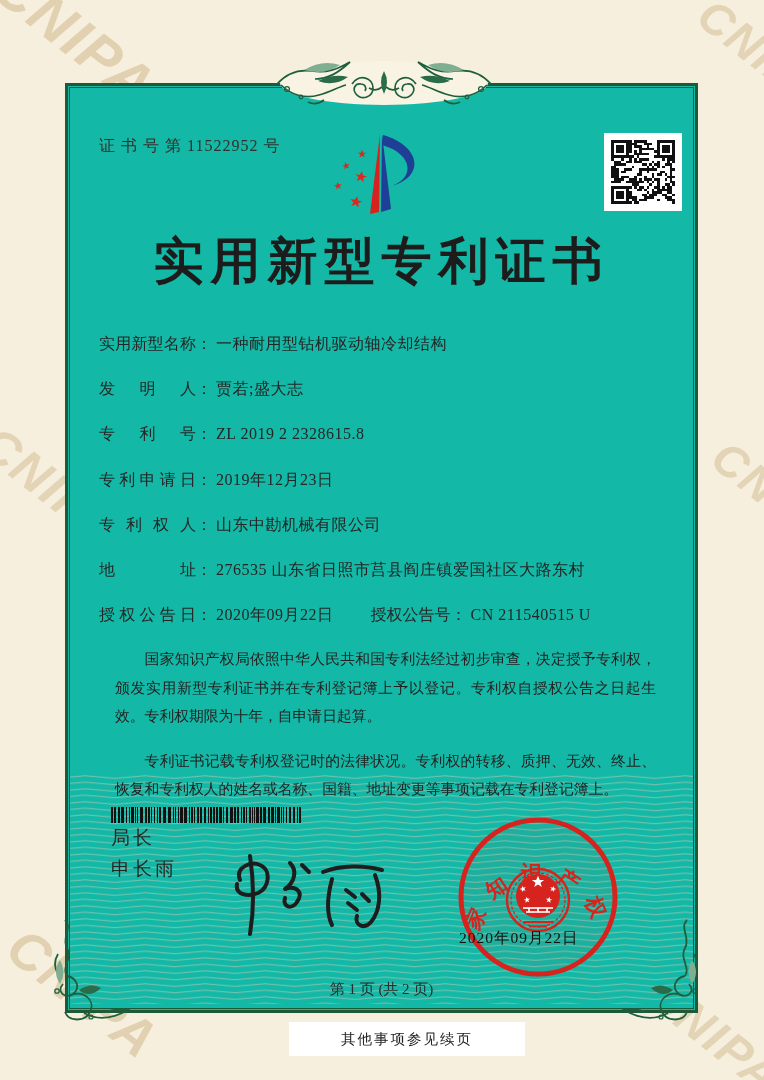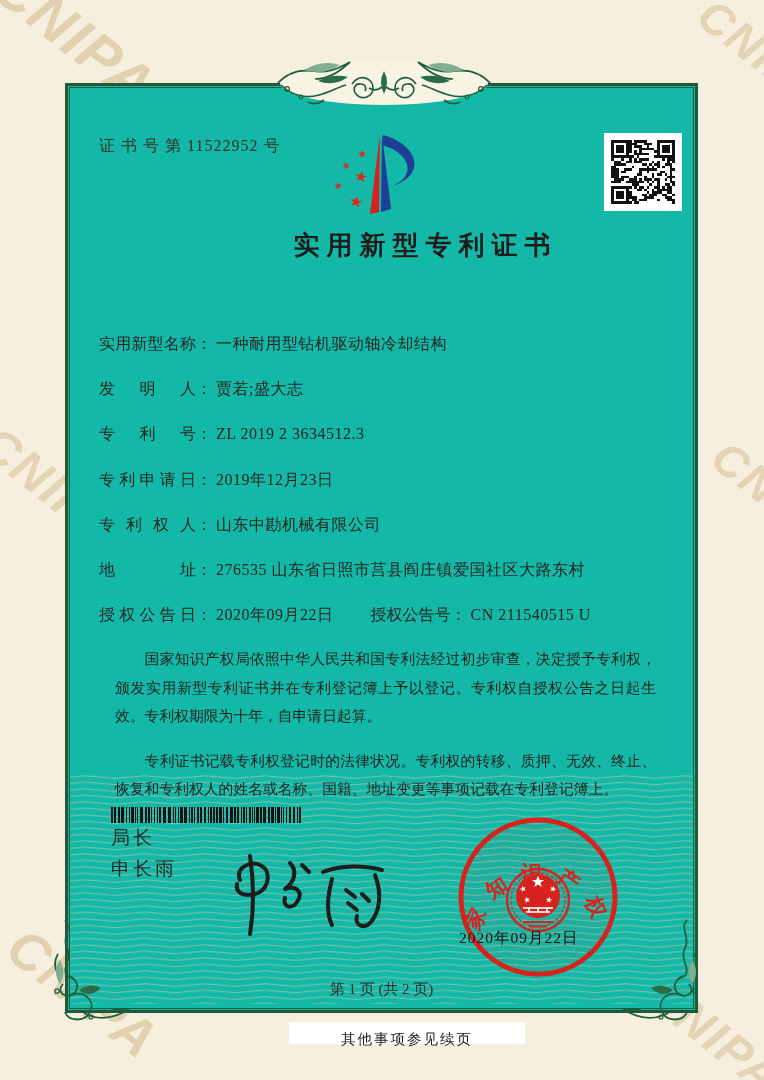--- a/index.html
+++ b/index.html
@@ -13,42 +13,42 @@
   .frame{position:absolute;left:65px;top:83px;width:627px;height:924px;
          border:3px solid #1d5b38;background:#14b8a6;}
   .frame-inner{position:absolute;left:1px;top:1px;right:1px;bottom:1px;
          border:1px solid #1d5b38;pointer-events:none;}
   .waves{position:absolute;left:2px;top:688px;width:623px;height:230px;pointer-events:none;}
   
   .certno{position:absolute;left:31px;top:50px;font-size:16px;letter-spacing:1px;color:#33302b;}
   .logo{position:absolute;left:256px;top:40px;}
   .qr{position:absolute;left:536px;top:47px;width:74px;height:74px;background:#fff;padding:2px;}
   .title{position:absolute;left:0;top:142px;width:100%;text-align:center;
-         font-size:26px;font-weight:700;letter-spacing:7px;color:#1c1c1c;margin-left:44px;}
+         font-size:50px;font-weight:700;letter-spacing:7px;color:#1c1c1c;}
   
   .fields{position:absolute;left:31px;top:248px;width:575px;font-size:16px;}
   .row{height:45.2px;white-space:nowrap;}
   .lbl{display:inline-block;width:97px;text-align:justify;text-align-last:justify;vertical-align:top;}
   .lbl2{display:inline-block;margin-left:37px;vertical-align:top;text-align:right;}
   .colon{display:inline-block;margin-right:4px;}
   .val{letter-spacing:.5px;}
   
   .paras{position:absolute;left:31px;top:543px;width:573px;font-size:14.8px;
          line-height:28.6px;text-align:justify;color:#222;}
   .paras p{margin:16px;text-indent:2em;}
   
   .barcode{position:absolute;left:43px;top:721px;width:193px;height:16px;}
   .director{position:absolute;left:43px;top:736px;font-size:19px;letter-spacing:3px;line-height:31px;}
   .sig{position:absolute;left:152px;top:764px;}
   .seal{position:absolute;left:385px;top:726px;width:170px;height:170px;}
   .sealdate{position:absolute;left:391px;top:842px;font-size:15.5px;letter-spacing:1px;color:#111;
             white-space:nowrap;}
   .pageno{position:absolute;left:0;top:894px;width:100%;text-align:center;font-size:15px;color:#2b2b2b;}
   
-  .footbox{position:absolute;left:289px;top:1022px;width:236px;height:22px;background:#ffffff;}
+  .footbox{position:absolute;left:289px;top:1022px;width:236px;height:34px;background:#ffffff;}
   .footnote{width:100%;text-align:center;line-height:34px;font-size:14.5px;letter-spacing:2px;color:#222;}
   .orn{position:absolute;pointer-events:none;}
 </style>
 </head>
 <body>
 
 <div class="page">
 
   <div class="wm" style="left:-18px;top:2px;font-size:58px;opacity:.5;">CNIPA</div>
   <div class="wm" style="left:688px;top:28px;font-size:46px;opacity:.45;">CNIPA</div>
@@ -332,21 +332,21 @@
     <div class="title">实用新型专利证书</div>
 
     <div class="fields">
       <div class="row">
         <span class="lbl">实用新型名称</span><span class="colon">：</span><span class="val">一种耐用型钻机驱动轴冷却结构</span>
       </div>
       <div class="row">
         <span class="lbl">发明人</span><span class="colon">：</span><span class="val">贾若;盛大志</span>
       </div>
       <div class="row">
-        <span class="lbl">专利号</span><span class="colon">：</span><span class="val">ZL 2019 2 3634512.3</span>
+        <span class="lbl">专利号</span><span class="colon">：</span><span class="val">ZL 2019 2 2328615.8</span>
       </div>
       <div class="row">
         <span class="lbl">专利申请日</span><span class="colon">：</span><span class="val">2019年12月23日</span>
       </div>
       <div class="row">
         <span class="lbl">专利权人</span><span class="colon">：</span><span class="val">山东中勘机械有限公司</span>
       </div>
       <div class="row">
         <span class="lbl">地址</span><span class="colon">：</span><span class="val">276535 山东省日照市莒县阎庄镇爱国社区大路东村</span>
       </div>

